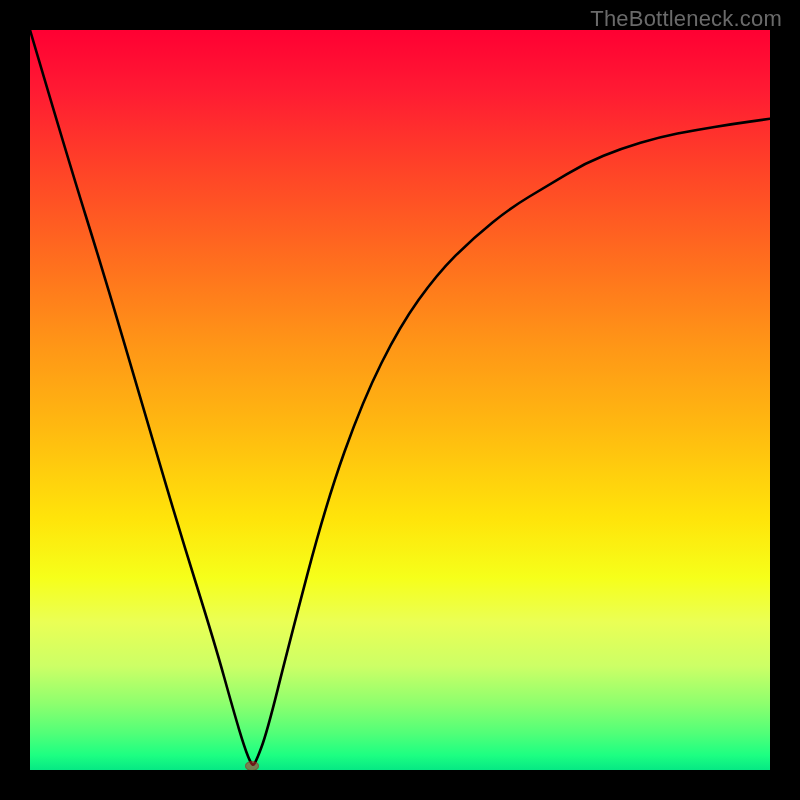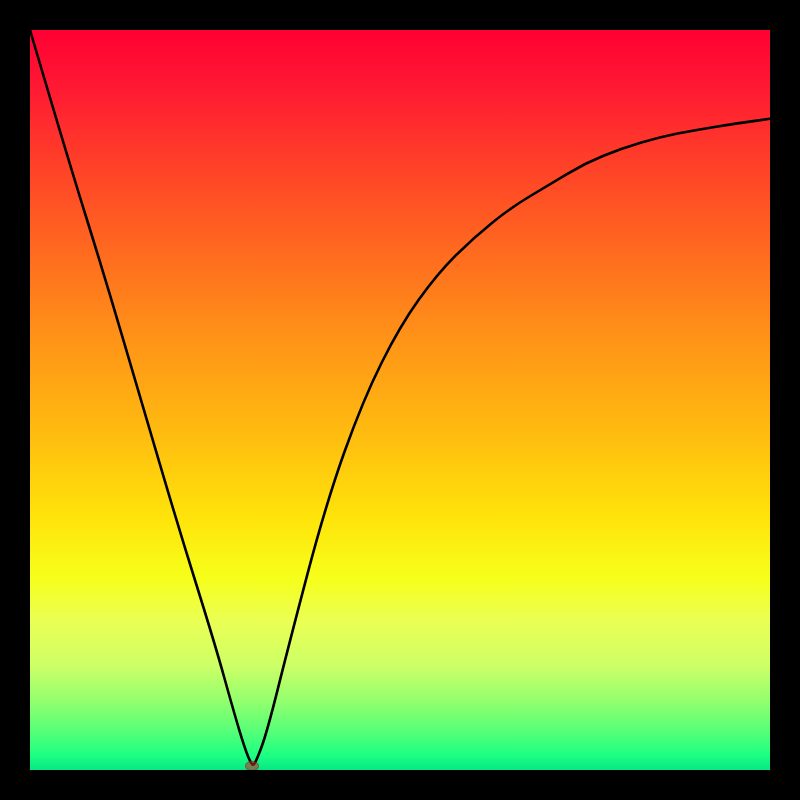--- a/index.html
+++ b/index.html
@@ -62,20 +62,21 @@
     border-radius: 50%;
     background: rgba(200, 40, 40, 0.55);
     transform: translate(-50%, -50%);
     box-shadow: 0 0 0 1px rgba(120,20,20,0.3) inset;
   }
 </style>
 </head>
 <body>
 
 <div class="frame">
+  <div class="watermark">TheBottleneck.com</div>
 
   <div class="plot-area">
     <div class="gradient-bg"></div>
     <svg class="curve" viewBox="0 0 740 740" preserveAspectRatio="none">
       <path id="curve-path" fill="none" stroke="#000" stroke-width="2.6" stroke-linecap="round" stroke-linejoin="round" d="M 0.00 0.00 Q 37.00 125.80 55.50 185.00 Q 74.00 244.20 92.50 307.10 Q 111.00 370.00 129.50 432.90 Q 148.00 495.80 166.50 555.00 Q 185.00 614.20 194.25 647.50 Q 203.50 680.80 209.05 699.30 Q 214.60 717.80 218.30 727.05 Q 222.00 736.30 223.85 734.45 Q 225.70 732.60 231.25 717.80 Q 236.80 703.00 247.90 658.60 Q 259.00 614.20 277.50 543.90 Q 296.00 473.60 314.50 421.80 Q 333.00 370.00 351.50 333.00 Q 370.00 296.00 388.50 270.10 Q 407.00 244.20 425.50 225.70 Q 444.00 207.20 462.50 192.40 Q 481.00 177.60 499.50 166.50 Q 518.00 155.40 536.50 144.30 Q 555.00 133.20 573.50 125.80 Q 592.00 118.40 610.50 112.85 Q 629.00 107.30 647.50 103.60 Q 666.00 99.90 684.50 96.94 Q 703.00 93.98 721.50 91.39 T 740.00 88.80"></path>
     </svg>
     <div id="min-marker" class="marker" style="left: 222px; top: 736.3px;"></div>
   </div>
 </div>
 

